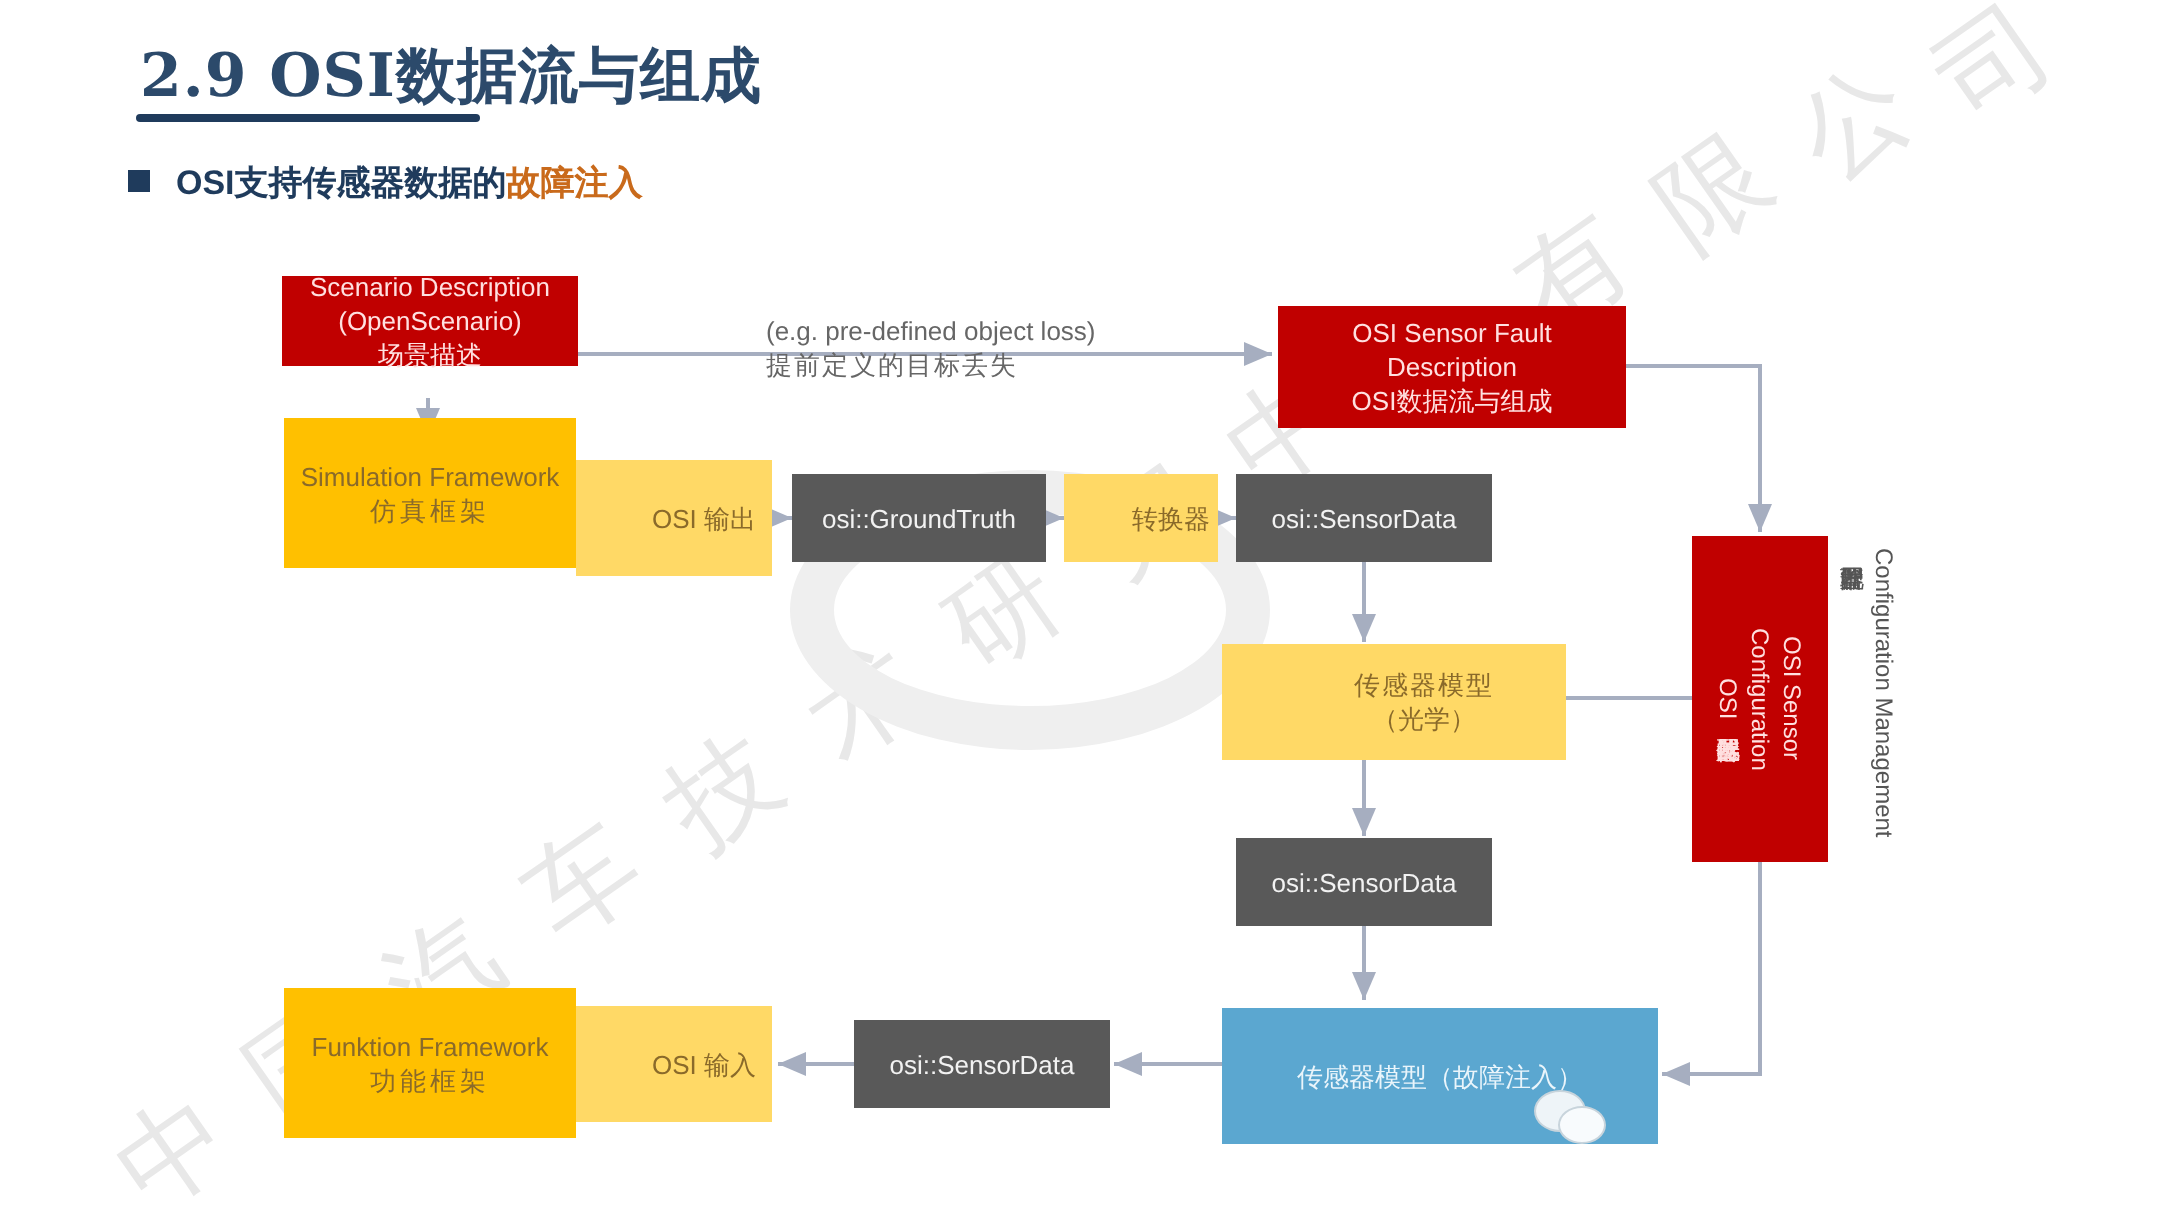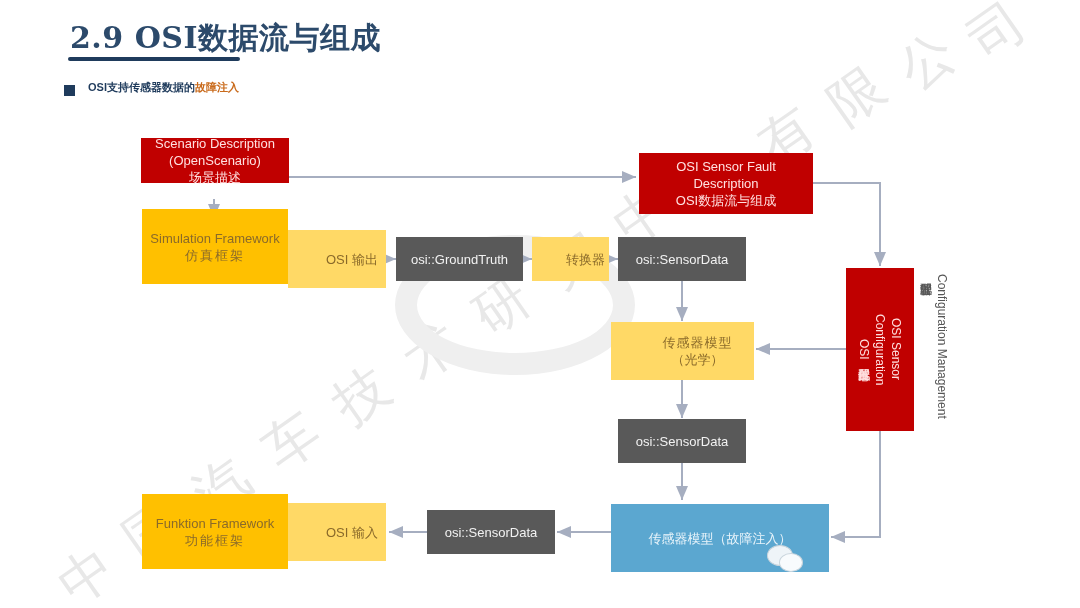--- a/index.html
+++ b/index.html
@@ -2,21 +2,21 @@
 <html><head>
 <meta charset="utf-8">
 <style>
   html, body { margin:0; padding:0; }
   body { width:1080px; height:608px; background:#ffffff; position:relative; overflow:hidden;
          font-family:"Liberation Sans","DejaVu Sans",sans-serif; }
   .abs { position:absolute; }
   .title { left:70px; top:18px; font-size:30px; font-weight:bold; color:#2c4a6b;
            font-family:"DejaVu Serif","Liberation Serif",serif; letter-spacing:0.5px; }
   .title-underline { left:68px; top:57px; width:172px; height:4px; background:#1f3b5c; border-radius:2px; }
-  .subtitle { left:88px; top:80px; font-size:11px; font-weight:bold; color:#1f3b5c; }
+  .subtitle { left:88px; top:80px; font-size:17px; font-weight:bold; color:#1f3b5c; }
   .subtitle .hl { color:#c96a1b; }
   .bullet { left:64px; top:85px; width:11px; height:11px; background:#1f3b5c; }
   .box { position:absolute; display:flex; flex-direction:column; align-items:center; justify-content:center;
          text-align:center; font-size:13px; line-height:17px; box-sizing:border-box; }
   .red { background:#c00000; color:#ffe0e0; }
   .gold { background:#ffc000; color:#8a6a2a; }
   .lightgold { background:#ffd966; color:#8a6a2a;padding-left:30px; }
   .dark { background:#595959; color:#f2f2f2; }
   .blue { background:#5ba7d0; color:#eaf5fb; }
   .plain { color:#666; font-size:13px; line-height:17px; }
@@ -75,20 +75,22 @@
   </g>
 </svg>
 
 <div class="box red" style="left:141px;top:138px;width:148px;height:45px;">
   <span>Scenario Description</span>
   <span>(OpenScenario)</span>
   <span>场景描述</span>
 </div>
 
 <div class="abs plain" style="left:383px;top:157px;">
+  <div>(e.g. pre-defined object loss)</div>
+  <div style="letter-spacing:1px;">提前定义的目标丢失</div>
 </div>
 
 <div class="box red" style="left:639px;top:153px;width:174px;height:61px;">
   <span>OSI Sensor Fault</span>
   <span>Description</span>
   <span>OSI数据流与组成</span>
 </div>
 
 <div class="box gold" style="left:142px;top:209px;width:146px;height:75px;">
   <span>Simulation Framework</span>
@@ -103,21 +105,21 @@
 </div>
 
 <div class="box lightgold" style="left:532px;top:237px;width:77px;height:44px;">
   <span>转换器</span>
 </div>
 
 <div class="box dark" style="left:618px;top:237px;width:128px;height:44px;">
   <span>osi::SensorData</span>
 </div>
 
-<div class="box lightgold" style="left:611px;top:322px;width:143px;height:58px;">
+<div class="box lightgold" style="left:611px;top:322px;width:172px;height:58px;">
   <span style="letter-spacing:1px;">传感器模型</span>
   <span>（光学）</span>
 </div>
 
 <div class="box red" style="left:846px;top:268px;width:68px;height:163px;">
   <div class="vert" style="display:flex;flex-direction:column;align-items:center;font-size:12px;line-height:16px;">
     <span>OSI Sensor</span>
     <span>Configuration</span>
     <span>OSI传感器配置</span>
   </div>

